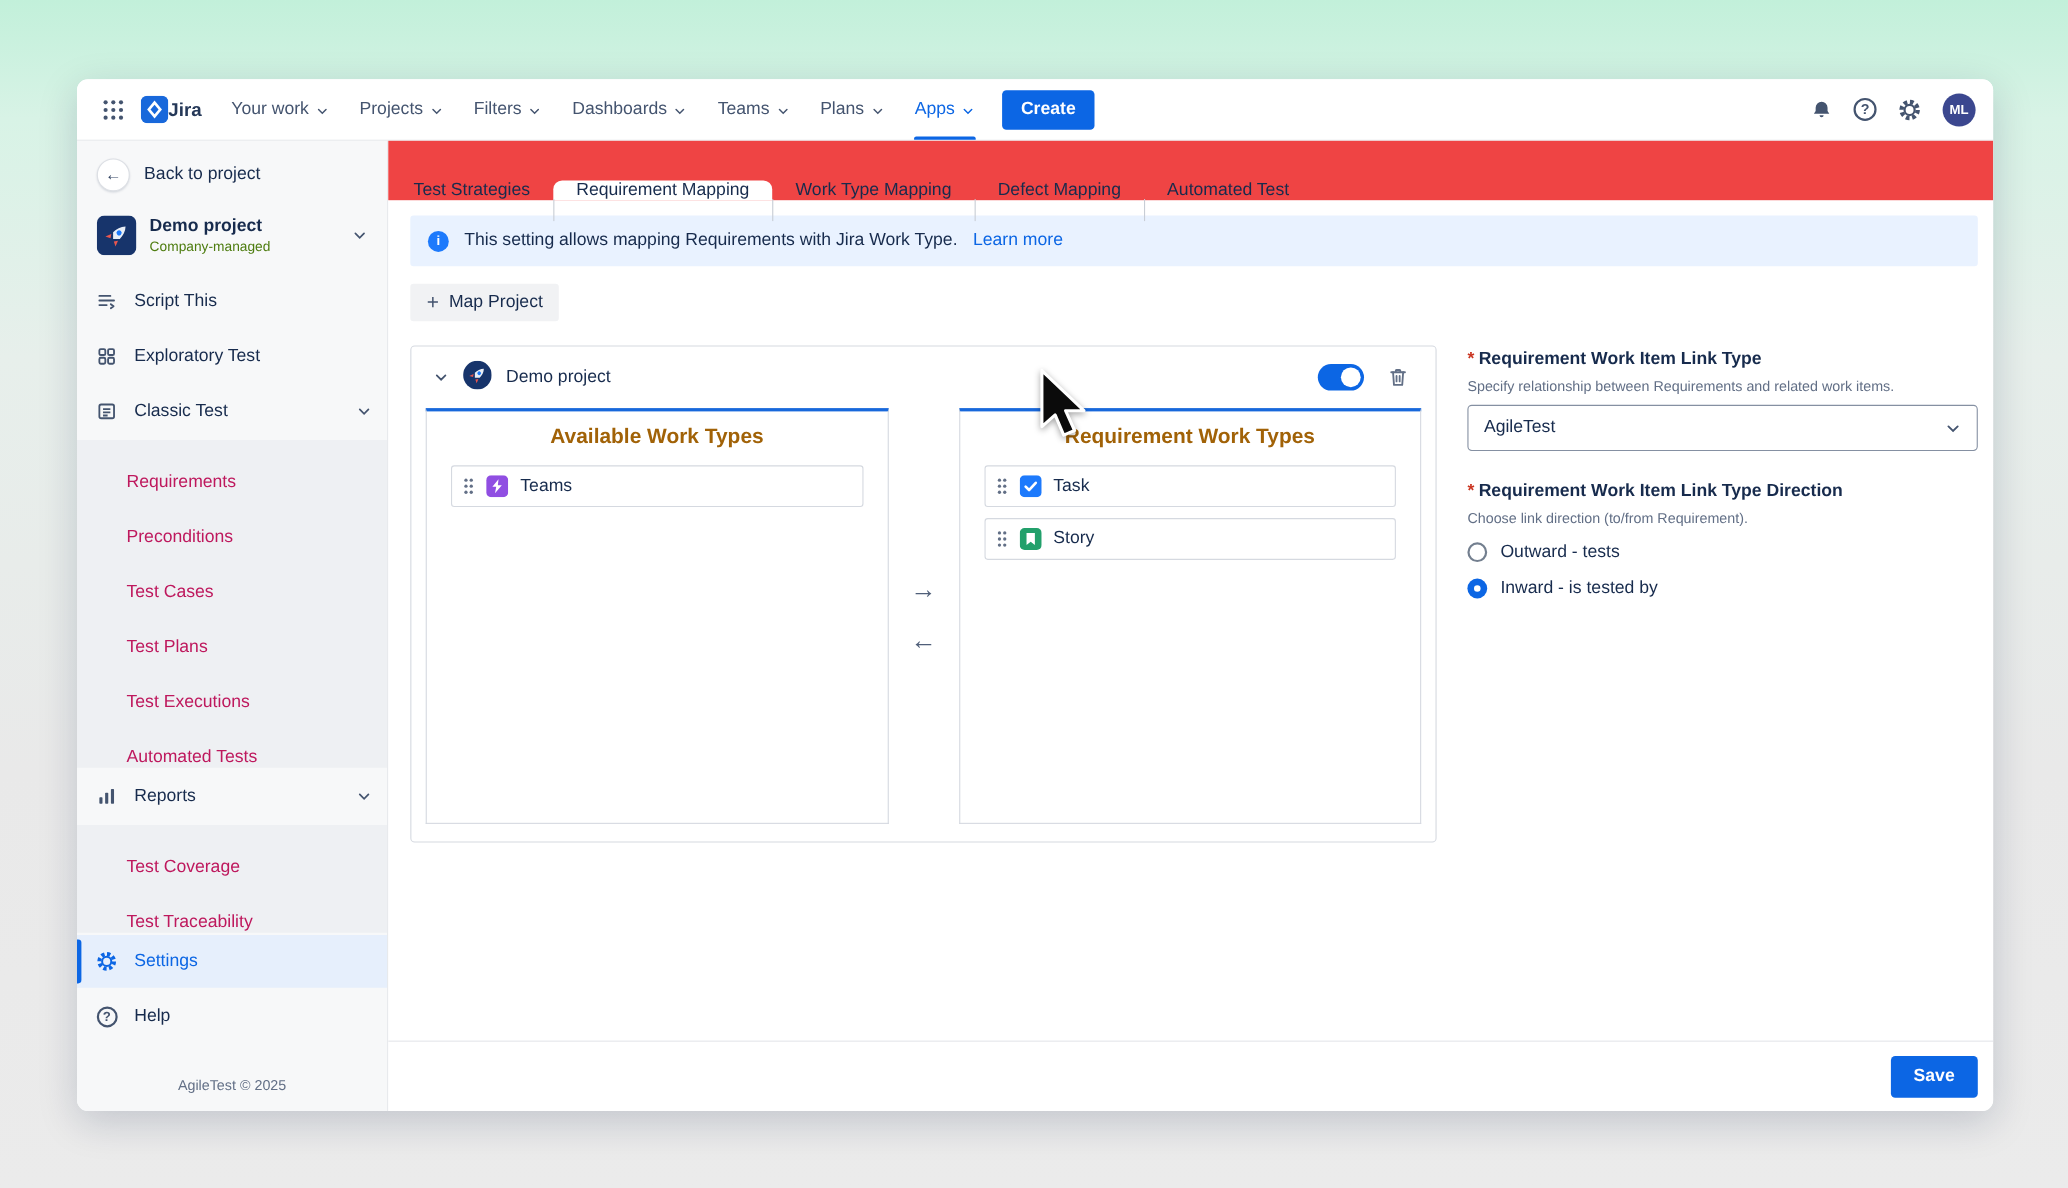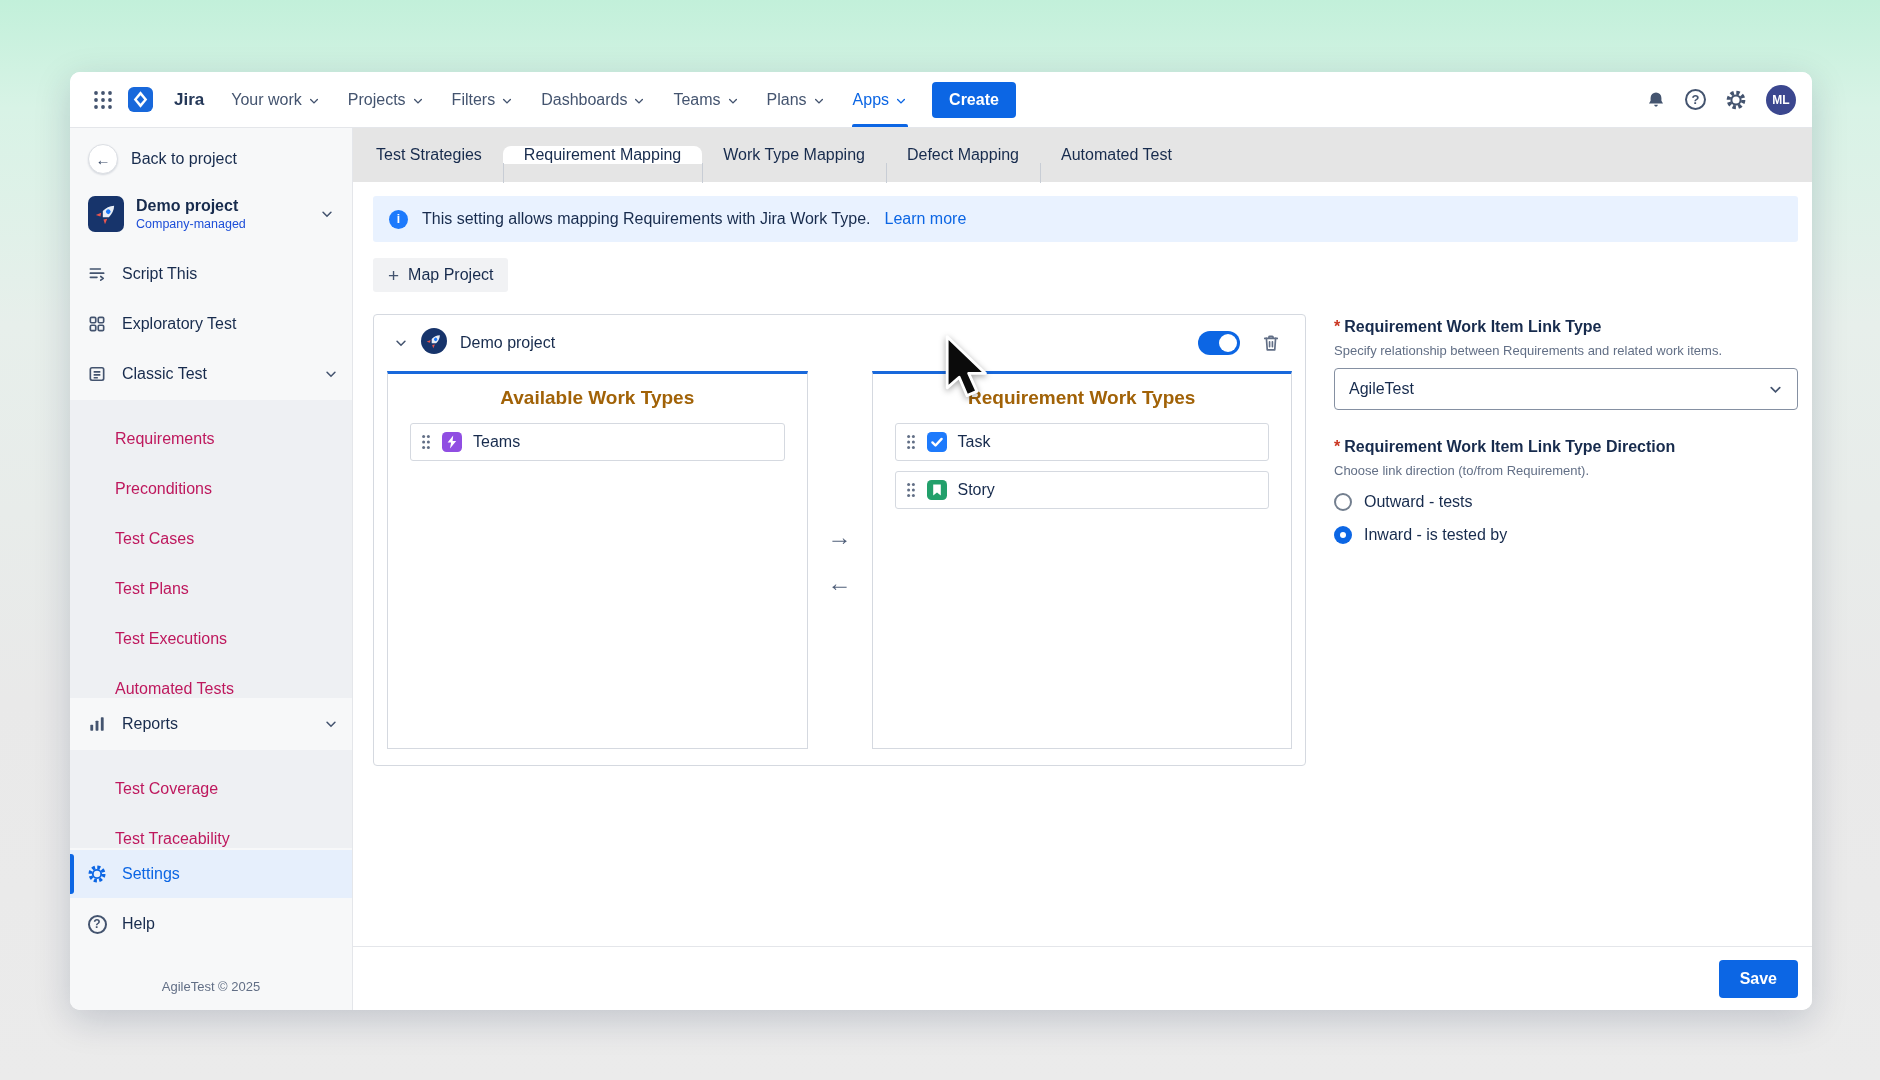--- a/index.html
+++ b/index.html
@@ -6,21 +6,21 @@
   html,body{width:1880px;height:1080px}
   body{font-family:"Liberation Sans","DejaVu Sans",sans-serif;overflow:hidden;color:#172b4d}
   .bg{position:relative;width:1880px;height:1080px;
       background:linear-gradient(180deg,#c2f0da 0%,#d8f3e6 10%,#e7efeb 30%,#e9e9e9 65%,#ebebeb 100%)}
   .window{position:absolute;left:70px;top:72px;width:1742px;height:938px;background:#fff;border-radius:10px;
       box-shadow:0 10px 36px rgba(9,30,66,.18);overflow:hidden;display:flex;flex-direction:column}
 
   
   .navbar{height:56px;flex:0 0 56px;display:flex;align-items:center;padding:0 16px;border-bottom:1px solid #e4e6ea;gap:2px;background:#fff}
   .appswitch{width:34px;height:34px;display:flex;align-items:center;justify-content:center;border-radius:4px;cursor:pointer}
-  .logo{display:flex;align-items:center;gap:21px;padding:0 12px 0 6px;cursor:pointer}
+  .logo{display:flex;align-items:center;gap:0;padding:0 12px 0 6px;cursor:pointer}
   .logo-text{font-size:17px;font-weight:700;color:#253858}
   .nav-item{height:100%;display:flex;align-items:center;gap:6px;padding:0 13px;font-size:16px;color:#44546f;position:relative;cursor:pointer;white-space:nowrap}
   .nav-item .chev{display:flex;color:#44546f;margin-top:2px}
   .nav-item.active{color:#0c66e4}
   .nav-item.active .chev{color:#0c66e4}
   .nav-item.active::after{content:"";position:absolute;left:12px;right:12px;bottom:0;height:3px;background:#0c66e4;border-radius:2px 2px 0 0}
   .create-btn{margin-left:10px;background:#0c66e4;color:#fff;font-size:16px;font-weight:600;border:none;border-radius:4px;padding:9px 17px;cursor:pointer}
   .nav-right{margin-left:auto;display:flex;align-items:center;gap:19px}
   .search-box{display:flex;align-items:center;gap:8px;width:238px;height:38px;border:1.5px solid #8590a2;border-radius:5px;padding:0 10px;background:#fff}
   .search-box input{border:none;outline:none;font-size:15px;color:#172b4d;width:100%;background:transparent}
@@ -30,37 +30,37 @@
   .avatar{width:30px;height:30px;border-radius:50%;background:#3b478f;color:#fff;font-size:12px;font-weight:700;display:flex;align-items:center;justify-content:center;cursor:pointer}
 
   
   .app-body{flex:1;display:flex;min-height:0}
   .sidebar{width:283px;flex:0 0 283px;background:#f7f8f9;border-right:1px solid #e4e6ea;display:flex;flex-direction:column;overflow:hidden}
   .side-back{display:flex;align-items:center;gap:13px;margin:12px 10px 0;padding:2px 8px;height:38px;cursor:pointer}
   .back-circle{width:30px;height:30px;border-radius:50%;background:#fff;border:1px solid #dcdfe4;box-shadow:0 1px 2px rgba(9,30,66,.14);display:flex;align-items:center;justify-content:center;font-size:15px;color:#344563}
   .side-back .lbl{font-size:16px;color:#172b4d}
   .side-project{display:flex;align-items:center;gap:12px;margin:8px 10px 0;padding:6px 8px;height:56px;border-radius:4px;cursor:pointer}
   .proj-meta .name{font-size:16px;font-weight:700;color:#172b4d}
-  .proj-meta .sub{font-size:12.5px;color:#1d4ed8;margin-top:2px}
+  .proj-meta .sub{font-size:12.5px;color:#4d7c0f;margin-top:2px}
   .side-project .chev{margin-left:auto;color:#44546f;display:flex}
   .side-nav{padding-top:6px}
   .side-item{height:48px;margin:2px 0;display:flex;align-items:center;gap:14px;padding:0 14px 0 16px;font-size:16px;color:#172b4d;cursor:pointer;position:relative}
   .side-item .ic{width:22px;display:flex;justify-content:center;color:#44546f}
   .side-item .chev{margin-left:auto;color:#44546f;display:flex}
   .side-item .lbl{font-weight:500}
   .sub-block{background:#eef0f3}
   .side-sub{height:48px;margin:2px 0;display:flex;align-items:flex-end;padding-left:45px;font-size:16px;color:#be185d;cursor:pointer}
   .side-item.active{background:#e6effc}
   .side-item.active .ic{color:#0c66e4}
   .side-item.active .lbl{color:#0c66e4}
   .side-item.active::before{content:"";position:absolute;left:0;top:4px;bottom:4px;width:4px;border-radius:0 3px 3px 0;background:#0c66e4}
   .side-footer{margin-top:auto;padding:10px 0 16px;text-align:center;font-size:13px;color:#626f86}
 
   .main{flex:1;display:flex;flex-direction:column;min-width:0;background:#fff}
-  .tabs{height:54px;flex:0 0 54px;background:#e5e5e5;display:flex;align-items:center;padding-left:2px}
+  .tabs{height:54px;flex:0 0 54px;background:#ef4444;display:flex;align-items:flex-end;padding-left:2px}
   .tab{display:flex;align-items:center;padding:0 21px;font-size:16px;color:#172b4d;position:relative;cursor:pointer;white-space:nowrap}
   .tab + .tab::before{content:"";position:absolute;left:0;top:17px;height:20px;width:1px;background:#c8cdd5}
   .tab.active{background:#fff;border-radius:8px 8px 0 0;font-weight:500}
 
   .content{flex:1;display:flex;flex-direction:column;padding:14px 14px 0 20px;min-height:0}
   .banner{height:46px;flex:0 0 46px;background:#e9f2ff;border-radius:3px;display:flex;align-items:center;gap:14px;padding:0 16px}
   .banner .txt{font-size:16px;color:#172b4d}
   .banner .link{font-size:16px;color:#0c66e4;cursor:pointer}
   .info-icon{width:19px;height:19px;border-radius:50%;background:#1d7afc;color:#fff;font-size:12px;font-weight:700;display:flex;align-items:center;justify-content:center;flex:0 0 19px}
   .map-btn{margin-top:16px;align-self:flex-start;display:flex;align-items:center;gap:9px;background:#f1f2f4;border:none;border-radius:3px;padding:0 15px;height:34px;font-size:16px;font-weight:500;color:#172b4d;cursor:pointer}

